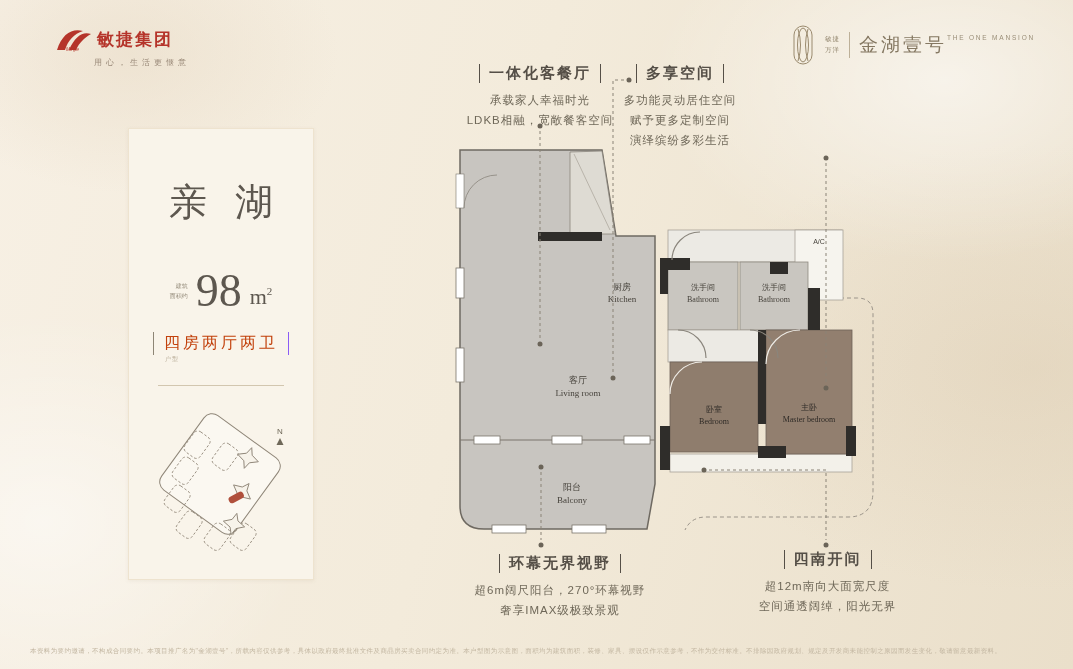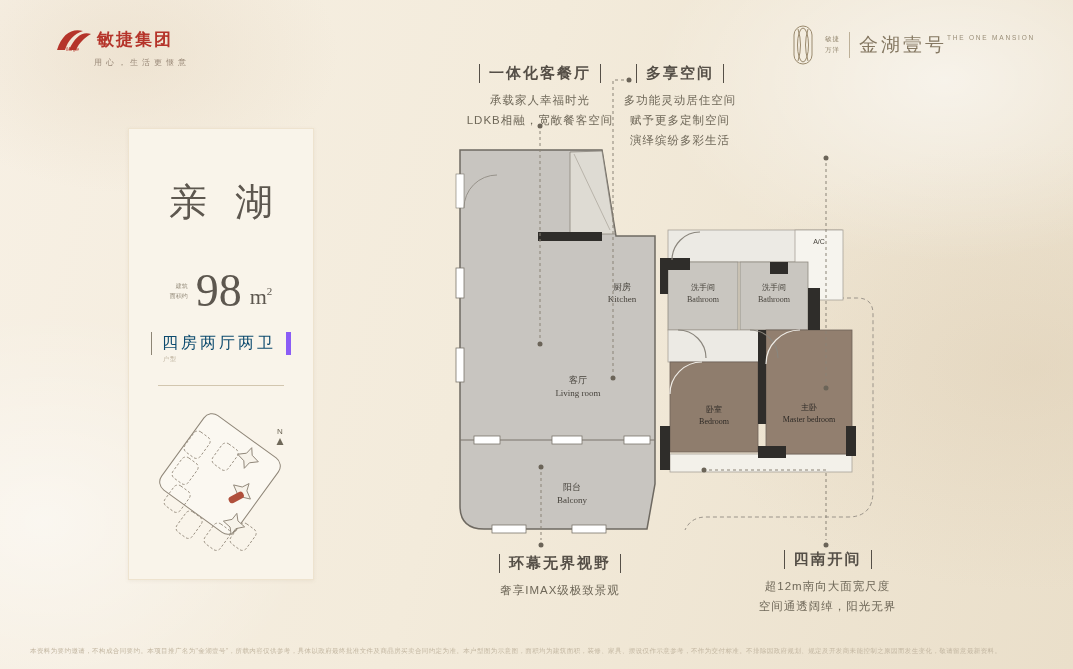--- a/index.html
+++ b/index.html
@@ -31,22 +31,22 @@
     background:#f9f4ea;border:1px solid #eee3cf;box-shadow:0 1px 4px rgba(120,100,70,.08);
     text-align:center;
   }
   .card-title{margin-top:48px;font-family:"Liberation Serif",serif;font-size:38px;color:#5d574f;letter-spacing:28px;padding-left:28px;}
   .card-area{margin-top:26px;display:flex;align-items:flex-end;justify-content:center;gap:8px;color:#5d574f;}
   .card-area-prefix{display:flex;flex-direction:column;gap:1px;font-size:6px;color:#958c7b;text-align:right;margin-bottom:9px;}
   .card-area-value{font-family:"Liberation Serif",serif;font-size:46px;line-height:.85;}
   .card-area-unit{font-family:"Liberation Serif",serif;font-size:22px;line-height:1;margin-bottom:2px;margin-top:32px;}
   .card-area-sup{font-family:"Liberation Serif",serif;font-size:11px;vertical-align:top;}
   .card-layout-wrap{margin-top:22px;position:relative;display:inline-block;}
-  .card-layout{font-family:"Liberation Serif",serif;font-size:16px;color:#0c4a6e;letter-spacing:3px;
-    border-left:1px solid #8d8575;border-right:5px solid #8b5cf6;padding:1px 10px;}
+  .card-layout{font-family:"Liberation Serif",serif;font-size:16px;color:#c2410c;letter-spacing:3px;
+    border-left:1px solid #8d8575;border-right:1px solid #8b5cf6;padding:1px 10px;}
   .card-layout-note{position:absolute;left:12px;bottom:-9px;font-size:6px;color:#bcb09c;letter-spacing:1px;}
   .card-sep{width:126px;margin:30px auto 10px auto;border:0;border-top:1px solid #d2c6af;}
   
   .ann{position:absolute;text-align:center;}
   .ann-title{display:inline-block;font-size:15px;font-weight:bold;color:#554f47;letter-spacing:2px;
     border-left:1.5px solid #554f47;border-right:1.5px solid #554f47;padding:0 9px;margin-bottom:7px;}
   .ann-line{font-size:11.5px;color:#6f6859;letter-spacing:1px;line-height:1.75;}
   
   .plan-svg{position:absolute;left:452px;top:138px;}
   .leaders{position:absolute;left:0;top:0;pointer-events:none;}
@@ -208,20 +208,21 @@
     <div class="ann-line">LDKB相融，宽敞餐客空间</div>
   </div>
   <div class="ann" style="left:606px;top:64px;width:148px;">
     <div class="ann-title">多享空间</div>
     <div class="ann-line">多功能灵动居住空间</div>
     <div class="ann-line">赋予更多定制空间</div>
     <div class="ann-line">演绎缤纷多彩生活</div>
   </div>
   <div class="ann" style="left:460px;top:554px;width:200px;">
     <div class="ann-title">环幕无界视野</div>
+    <div class="ann-line">超6m阔尺阳台，270°环幕视野</div>
     <div class="ann-line">奢享IMAX级极致景观</div>
   </div>
   <div class="ann" style="left:740px;top:550px;width:175px;">
     <div class="ann-title">四南开间</div>
     <div class="ann-line">超12m南向大面宽尺度</div>
     <div class="ann-line">空间通透阔绰，阳光无界</div>
   </div>
 
   <svg class="leaders" width="1073" height="669" viewBox="0 0 1073 669">
     <g stroke="#8a8376" stroke-width="1" stroke-dasharray="3,3" fill="none">

